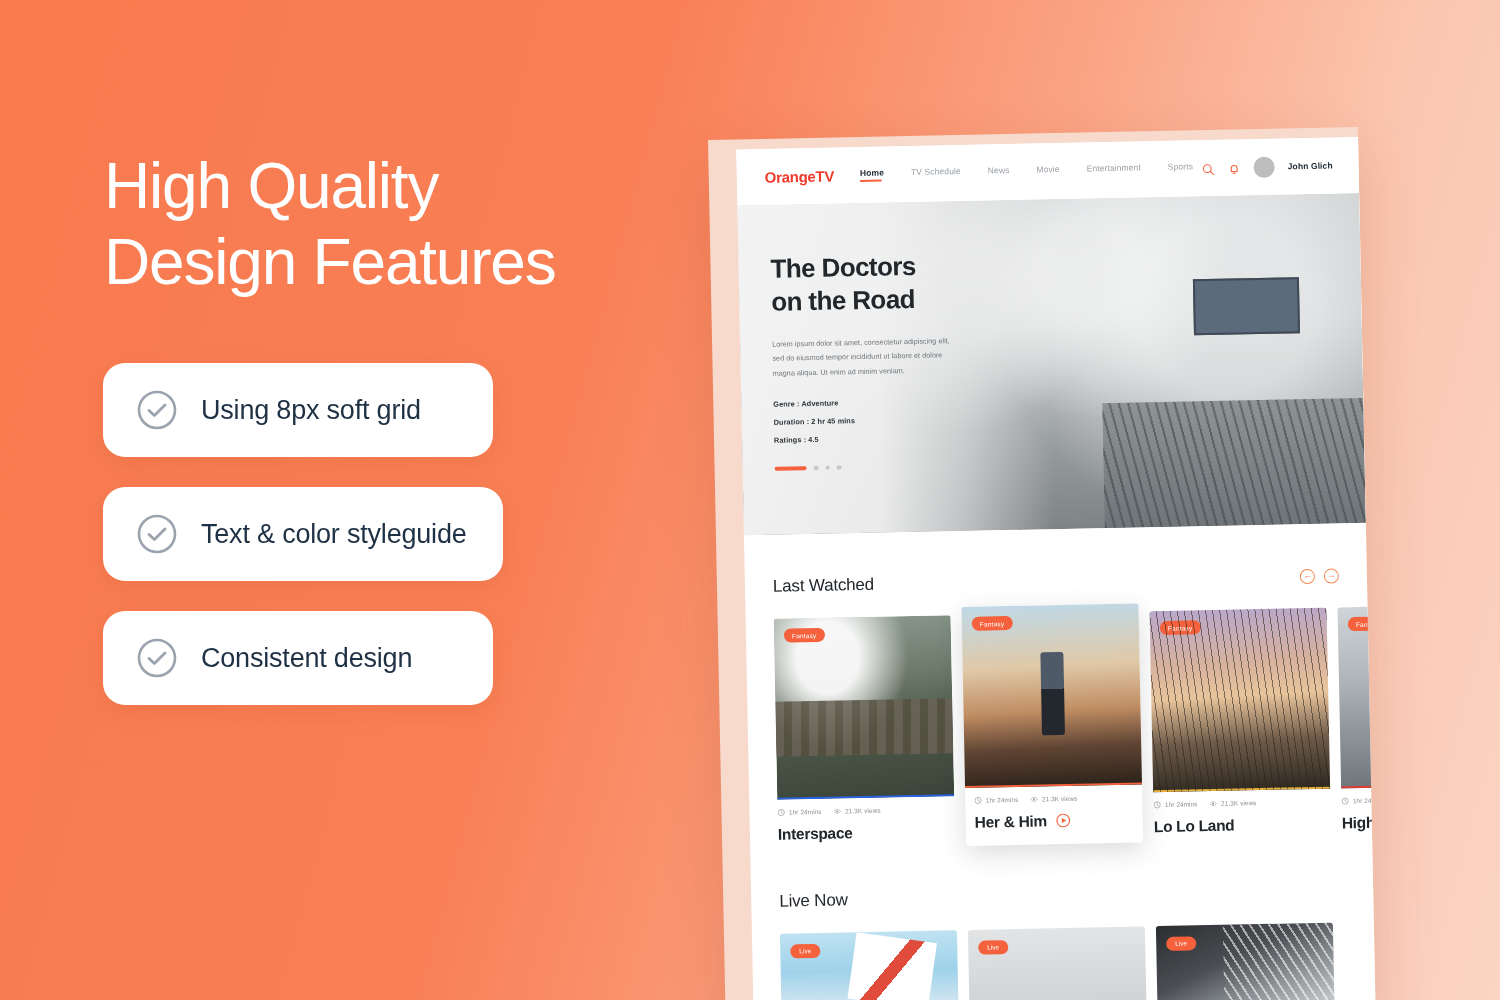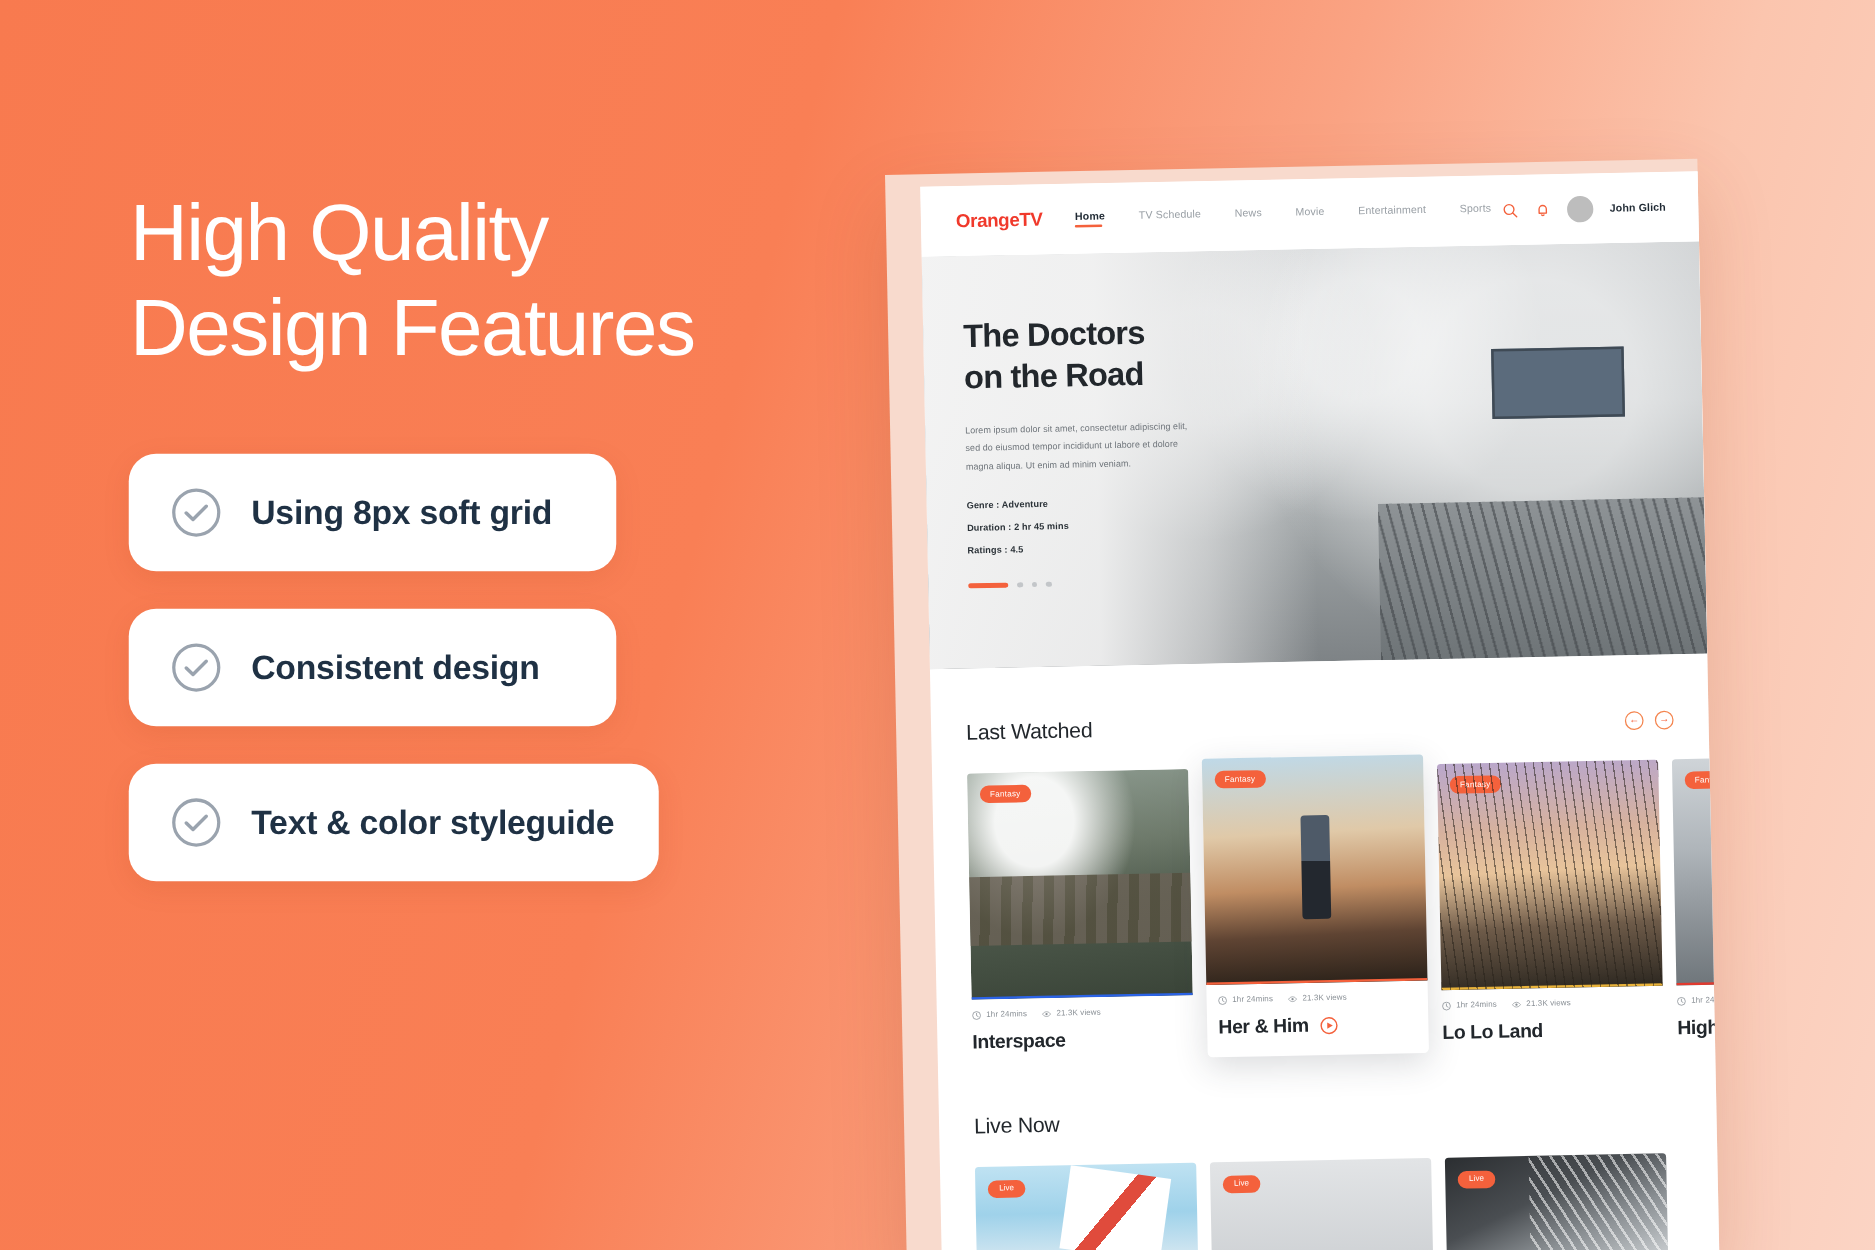--- a/index.html
+++ b/index.html
@@ -21,21 +21,21 @@
   .feature-card {
     background:#ffffff; border-radius:22px;
     height:94px; display:flex; align-items:center;
     padding:0 36px 0 32px; margin-bottom:30px;
     box-shadow:0 6px 22px rgba(150,50,10,0.10);
     width:max-content; min-width:390px;
   }
   .check-icon { width:44px; height:44px; flex:0 0 44px; margin-right:22px; }
   .check-icon svg { display:block; }
   .feature-label {
-    font-size:27px; color:#1F3144; font-weight:700; letter-spacing:-0.2px;
+    font-size:27px; color:#1F3144; font-weight:400; letter-spacing:-0.2px;
     white-space:nowrap;
   }
 
   
   .mock-wrap {
     position:absolute; left:708px; top:140px;
     width:650px; height:880px;
     transform: rotate(-1.15deg);
     transform-origin: top left;
   }
@@ -209,31 +209,31 @@
       <span class="feature-label">Using 8px soft grid</span>
     </div>
 
     <div class="feature-card">
       <span class="check-icon">
         <svg width="44" height="44" viewBox="0 0 44 44">
           <circle cx="22" cy="22" r="18" fill="none" stroke="#9AA3AE" stroke-width="2.6"></circle>
           <path d="M14 22.4 L19.4 27.6 L30 17" fill="none" stroke="#9AA3AE" stroke-width="2.8" stroke-linecap="round" stroke-linejoin="round"></path>
         </svg>
       </span>
-      <span class="feature-label">Consistent design</span>
+      <span class="feature-label">Text &amp; color styleguide</span>
     </div>
 
     <div class="feature-card">
       <span class="check-icon">
         <svg width="44" height="44" viewBox="0 0 44 44">
           <circle cx="22" cy="22" r="18" fill="none" stroke="#9AA3AE" stroke-width="2.6"></circle>
           <path d="M14 22.4 L19.4 27.6 L30 17" fill="none" stroke="#9AA3AE" stroke-width="2.8" stroke-linecap="round" stroke-linejoin="round"></path>
         </svg>
       </span>
-      <span class="feature-label">Text &amp; color styleguide</span>
+      <span class="feature-label">Consistent design</span>
     </div>
 
   </div>
 </div>
 
 <div class="mock-wrap">
  <div class="mock-frame">
   <div class="browser">
 
     <div class="nav">

